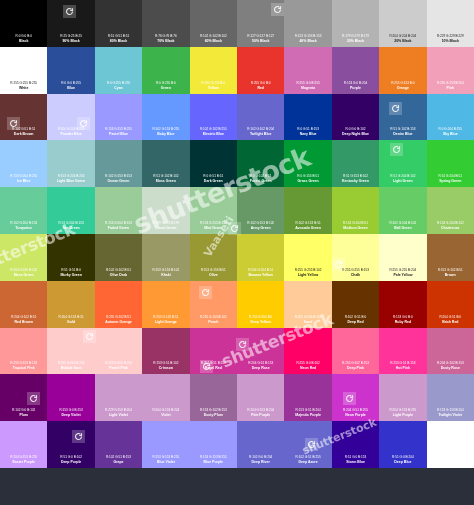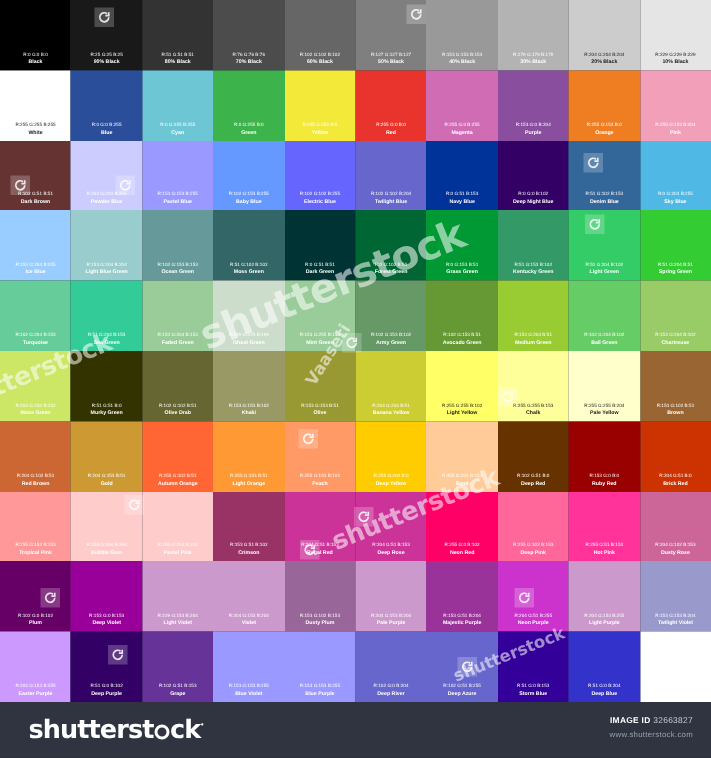--- a/index.html
+++ b/index.html
@@ -600,22 +600,14 @@
         </svg>
       </div>
       <div class="wmicon" style="left: 200px; top: 360px;">
         <svg viewBox="0 0 24 24" fill="none" stroke="rgba(255,255,255,0.85)" stroke-width="3">
           <path d="M20 12a8 8 0 1 1-3-6.2"></path>
           <path d="M20 3v6h-6"></path>
         </svg>
       </div>
     </div>
 
-  <div id="footer">
-    <div id="logo"><span>shutterst</span><span class="dotO"></span><span>ck</span><sup>·</sup></div>
-    <div id="meta">
-      <div class="idline"><b>IMAGE ID</b>
-        <span>32663827</span></div>
-      <div class="urlline">www.shutterstock.com</div>
-    </div>
-  </div>
 
 </div>
 
 </body></html>

